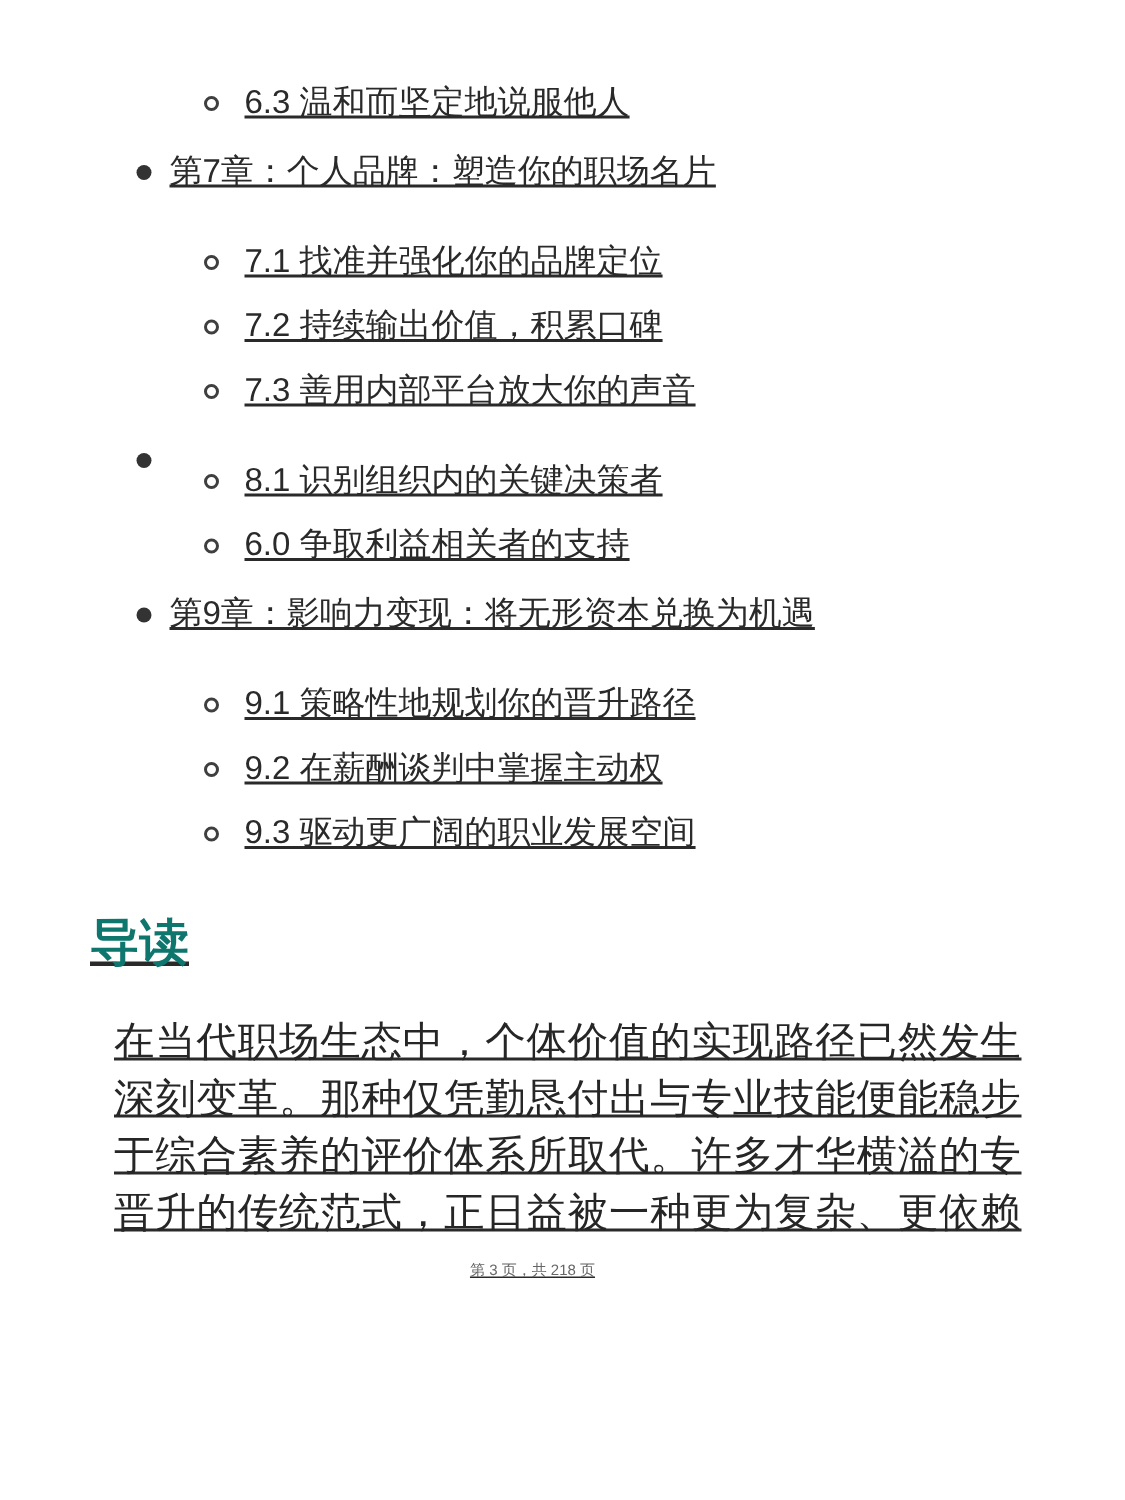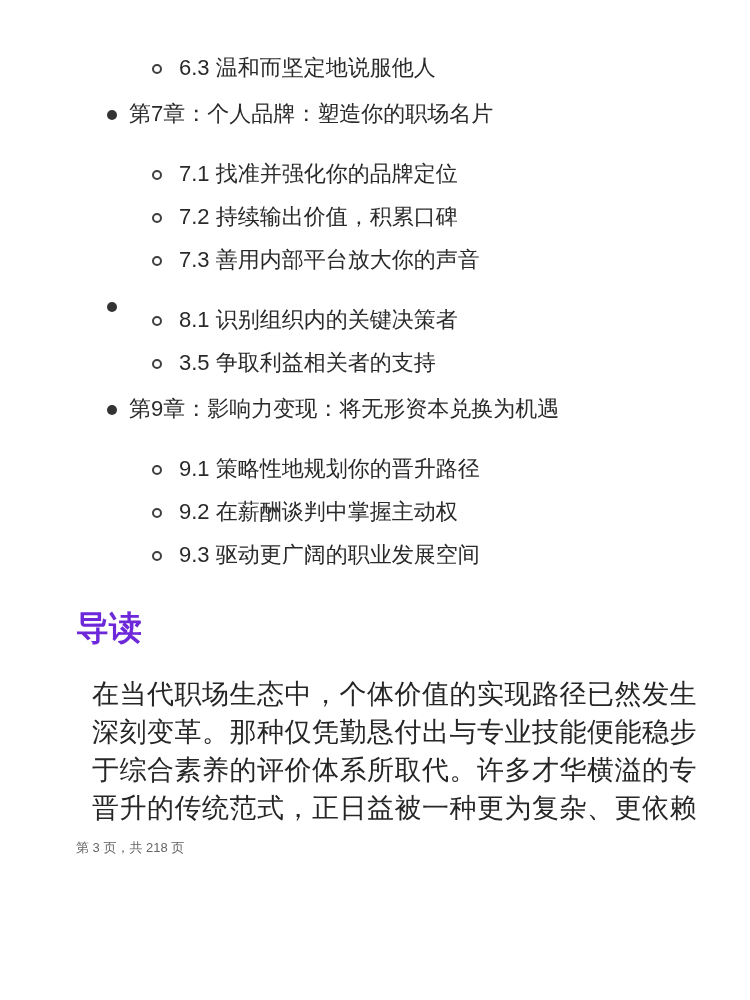--- a/index.html
+++ b/index.html
@@ -9,22 +9,23 @@
   }
   body {
     width: 750px;
     height: 1000px;
     font-family: "Liberation Sans", "DejaVu Sans", sans-serif;
     color: #2a2a2a;
     overflow: hidden;
   }
   main.page {
     display: flow-root;
-    padding: 0 76px;
+    padding: 0 60px;
     width: 590px;
+    text-decoration: underline;
   }
   ul.toc {
     list-style: none;
     margin: 0;
     padding: 0;
     font-size: 22px;
   }
   li.toc-item {
     position: relative;
     line-height: 30px;
@@ -56,37 +57,37 @@
   li.l2 .marker {
     left: 76px;
     border: 2px solid #3f3f3f;
     background: transparent;
   }
   h2.intro-heading {
     margin: 37px 0 0;
     font-size: 33px;
     line-height: 42px;
     font-weight: bold;
-    color: #6d28d9;
+    color: #0f766e;
   }
   .intro-paragraph {
     margin: 26px 16px 0;
     font-size: 27px;
     line-height: 38px;
     letter-spacing: 0.5px;
     color: #262626;
   }
   .pline {
     display: block;
     white-space: nowrap;
   }
   .page-footer {
     margin-top: 11px;
-    text-align: left;
-    font-size: 13px;
+    text-align: center;
+    font-size: 10px;
     line-height: 20px;
     color: #666666;
   }
 </style>
 </head>
 <body>
 
 <main class="page">
 
   <ul class="toc">
@@ -114,21 +115,21 @@
 
     <li class="toc-item l1">
       <span class="marker"></span>
     </li>
     <li class="toc-item l2">
       <span class="marker"></span>
       <span>8.1 识别组织内的关键决策者</span>
     </li>
     <li class="toc-item l2">
       <span class="marker"></span>
-      <span>3.5 争取利益相关者的支持</span>
+      <span>6.0 争取利益相关者的支持</span>
     </li>
 
     <li class="toc-item l1">
       <span class="marker"></span>
       <span>第9章：影响力变现：将无形资本兑换为机遇</span>
     </li>
     <li class="toc-item l2">
       <span class="marker"></span>
       <span>9.1 策略性地规划你的晋升路径</span>
     </li>

